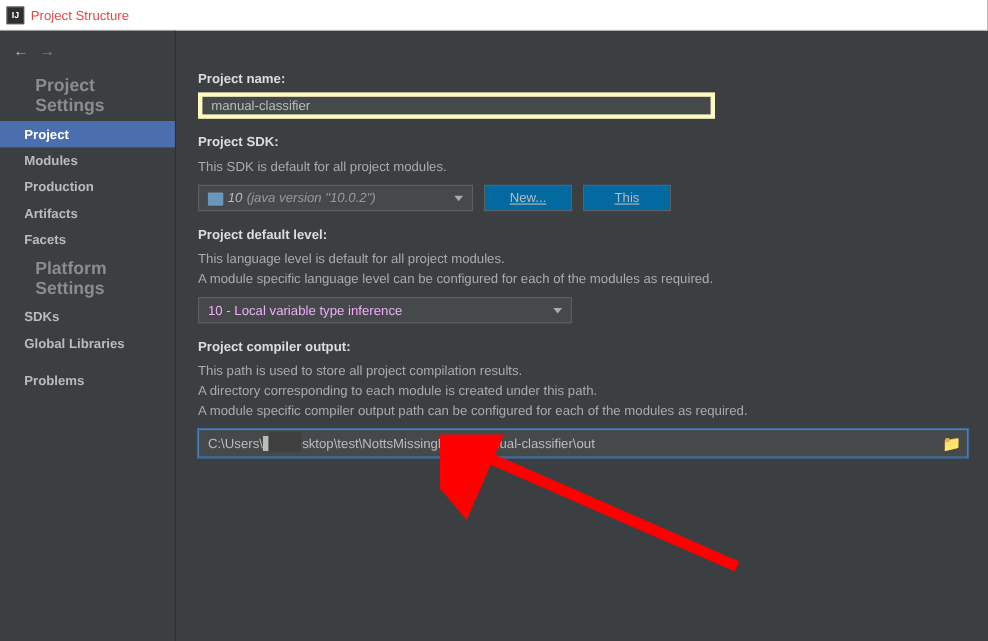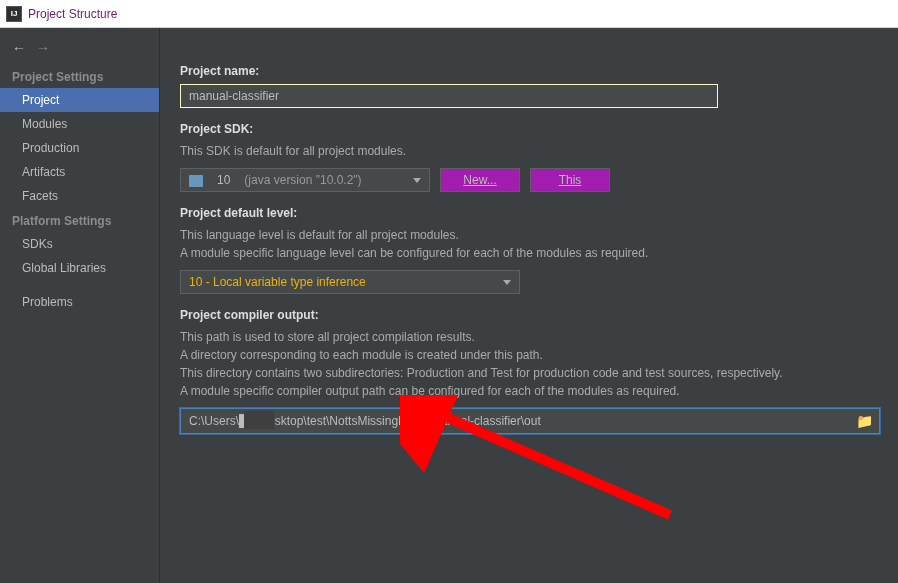--- a/index.html
+++ b/index.html
@@ -28,21 +28,21 @@
       border: 1px solid #555;
       margin-right: 6px;
       display: flex;
       align-items: center;
       justify-content: center;
       font-size: 8px;
       color: #fff;
       font-weight: bold;
       text-align: center;
     }
-    .titlebar-text { color: #701a75; font-size: 12px; }
+    .titlebar-text { color: #ef4444; font-size: 12px; }
     .body-area {
       display: flex;
       height: calc(100% - 28px);
       background: #3c3f41;
     }
     .sidebar {
       width: 160px;
       background: #3c3f41;
       border-right: 1px solid #2d2f30;
       flex-shrink: 0;
@@ -51,27 +51,29 @@
       display: flex;
       gap: 10px;
       padding: 10px 12px;
       color: #888;
     }
     .nav-arrows span { cursor: default; font-size: 14px; }
     .nav-arrows .enabled { color: #bbb; cursor: pointer; }
     .sidebar-heading {
       padding: 6px 12px 4px 12px;
       color: #8c8c8c;
-      font-size: 12px;
-      font-weight: bold;
+      font-size: 16px;
+      font-weight: bold;
+      margin-left: 20px;
     }
     .sidebar-item {
       padding: 5px 12px 5px 22px;
       color: #bbbbbb;
       cursor: pointer;
+      font-weight: bold;
     }
     .sidebar-item.selected {
       background: #4b6eaf;
       color: #ffffff;
     }
     .sidebar-spacer { height: 10px; }
     .main {
       flex: 1;
       padding: 28px 20px 20px 20px;
       overflow: auto;
@@ -84,24 +86,24 @@
       margin-bottom: 6px;
       margin-top: 8px;
     }
     .desc {
       color: #aaaaaa;
       font-size: 12px;
       line-height: 1.5;
     }
     .text-input {
       background: #45494a;
-      border: 1px solid #fef9c3;
+      border: 4px solid #fef9c3;
       color: #bbbbbb;
       padding: 4px 8px;
-      width: 538px;
+      width: 470px;
       height: 24px;
       font-size: 12px;
       font-family: inherit;
     }
     .output-wrapper {
       position: relative;
       width: 700px;
       margin-top: 8px;
     }
     .output-input {
@@ -144,50 +146,50 @@
       border: 1px solid #5e6060;
       color: #bbbbbb;
       width: 250px;
       height: 24px;
       display: flex;
       align-items: center;
       padding: 0 8px;
       cursor: pointer;
       justify-content: space-between;
     }
-    .sdk-dropdown-content { display: flex; align-items: flex-end; gap: 14px; }
+    .sdk-dropdown-content { display: flex; align-items: flex-end; gap: 4px; font-style: italic; }
     .sdk-icon {
       width: 14px;
       height: 12px;
       background: #6897bb;
       border-radius: 1px;
     }
     .sdk-ver { color: #999; }
     .triangle-down {
       width: 0; height: 0;
       border-left: 4px solid transparent;
       border-right: 4px solid transparent;
       border-top: 5px solid #aaa;
     }
     .btn {
-      background: #a21caf;
+      background: #0369a1;
       border: 1px solid #5e6060;
       color: #bbbbbb;
       width: 80px;
       height: 24px;
       cursor: pointer;
       text-align: center;
       font-size: 12px;
       text-decoration: underline;
       font-family: inherit;
     }
     .lang-dropdown {
       background: #45494a;
       border: 1px solid #5e6060;
-      color: #eab308;
+      color: #f0abfc;
       width: 340px;
       height: 24px;
       display: flex;
       align-items: center;
       justify-content: space-between;
       padding: 0 8px;
       cursor: pointer;
       margin-top: 8px;
     }
     .section { margin-bottom: 14px; }
@@ -254,21 +256,20 @@
       <div class="lang-dropdown">
         <span>10 - Local variable type inference</span>
         <div class="triangle-down"></div>
       </div>
     </div>
 
     <div class="section">
       <div class="field-label">Project compiler output:</div>
       <div class="desc">This path is used to store all project compilation results.</div>
       <div class="desc">A directory corresponding to each module is created under this path.</div>
-      <div class="desc">This directory contains two subdirectories: Production and Test for production code and test sources, respectively.</div>
       <div class="desc">A module specific compiler output path can be configured for each of the modules as required.</div>
       <div class="output-wrapper">
         <input class="output-input" value="C:\Users\██\Desktop\test\NottsMissingMaps\manual-classifier\out" style="">
         <div class="redact-box"></div>
         <span class="browse-icon">📁</span>
       </div>
     </div>
 
     <svg class="arrow-annotation" style="position:absolute; left:400px; top:395px; width:300px; height:150px;">
       <defs>

